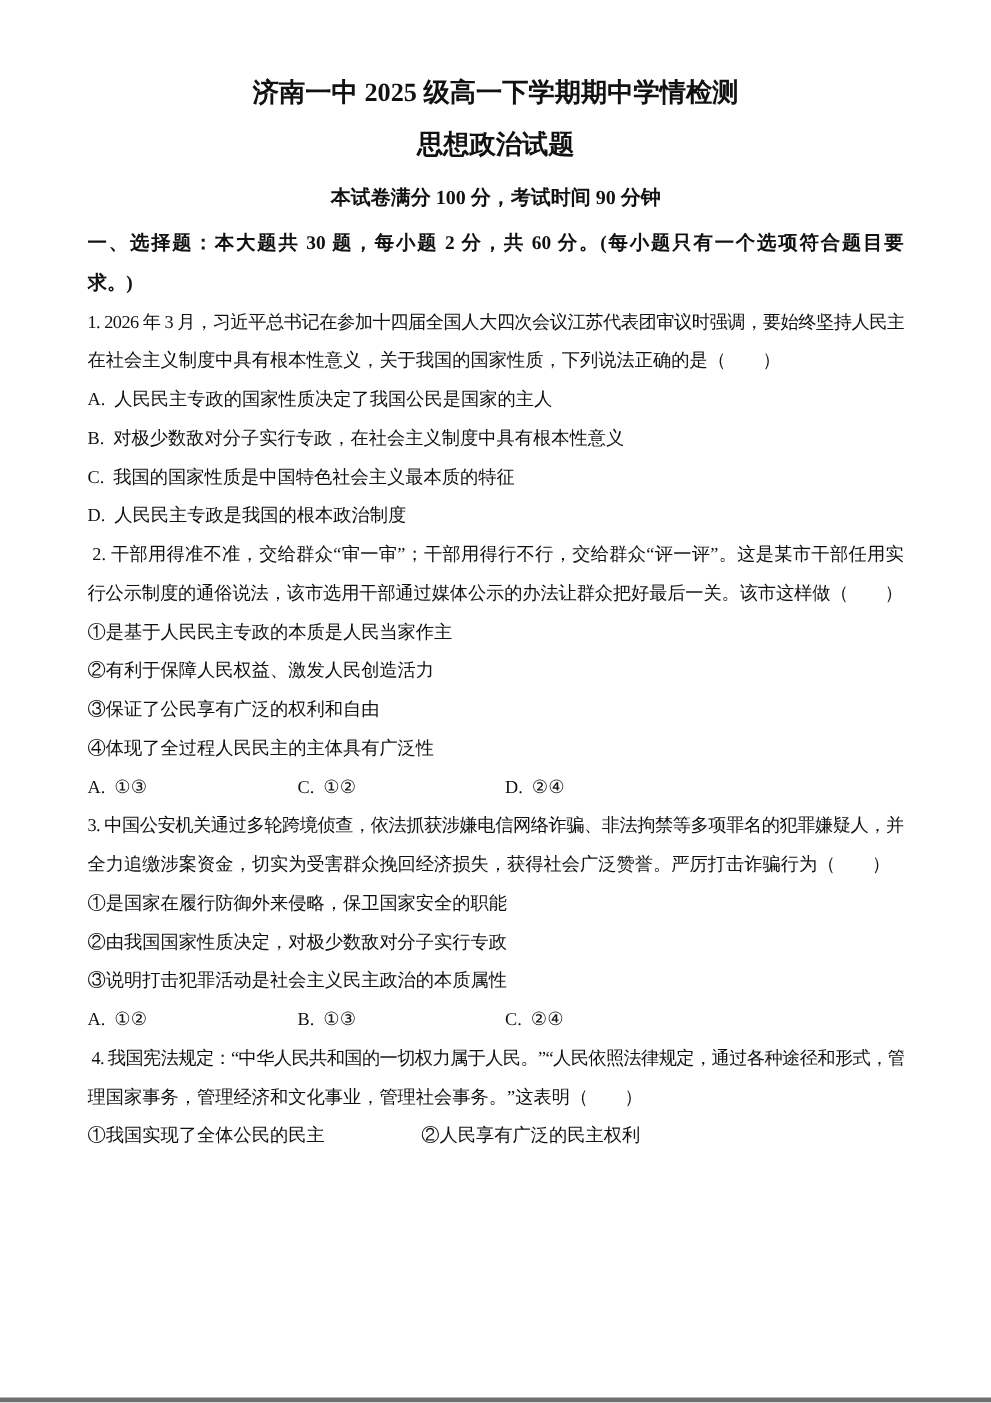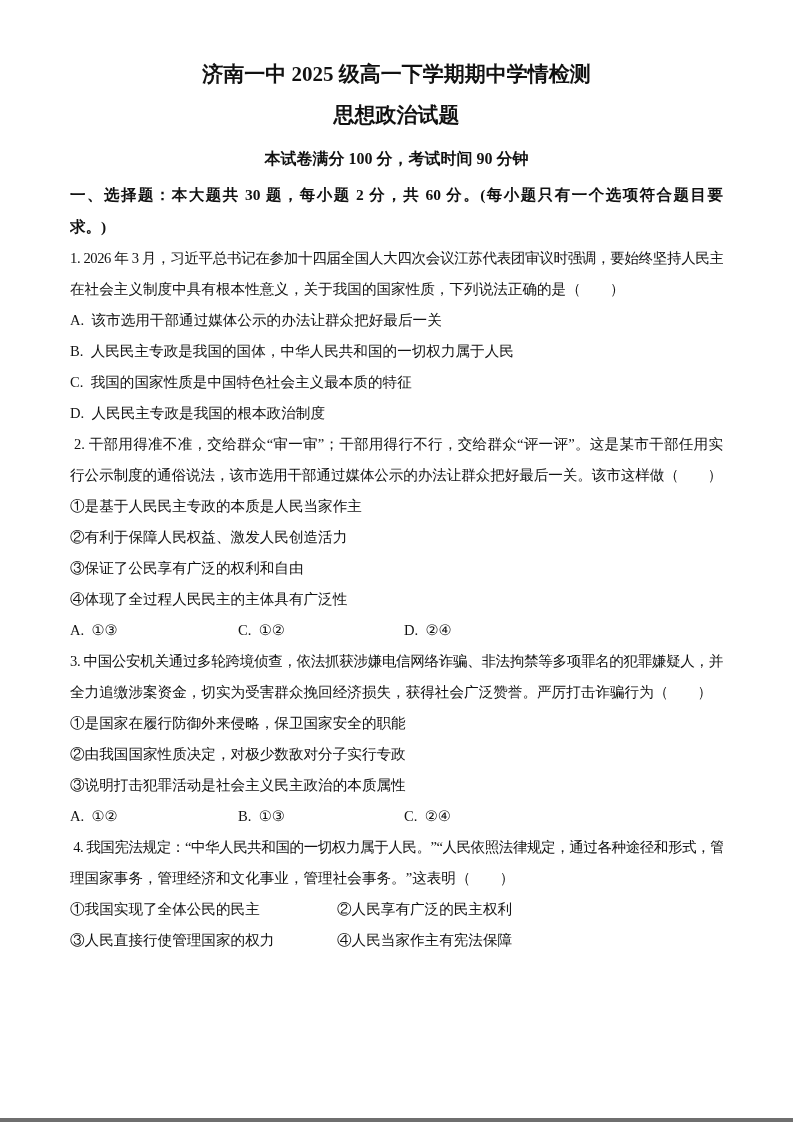--- a/index.html
+++ b/index.html
@@ -80,22 +80,22 @@
   <div class="title">思想政治试题</div>
   <div class="exam-info">本试卷满分 100 分，考试时间 90 分钟</div>
   <div class="section-heading">
     <div class="jline fit">一、选择题：本大题共 30 题，每小题 2 分，共 60 分。(每小题只有一个选项符合题目要</div>
     <div class="lline fit">求。)</div>
   </div>
   <main class="questions">
       <div class="question">
         <div class="jline fit" style="letter-spacing: -0.4px;">1. 2026 年 3 月，习近平总书记在参加十四届全国人大四次会议江苏代表团审议时强调，要始终坚持人民主</div>
         <div class="lline fit">在社会主义制度中具有根本性意义，关于我国的国家性质，下列说法正确的是（　　）</div>
-        <div class="lline fit">A. 该市选用干部通过媒体公示的办法让群众把好最后一关</div>
-        <div class="lline fit">B. 人民民主专政是我国的国体，中华人民共和国的一切权力属于人民</div>
+        <div class="lline fit">A. 人民民主专政的国家性质决定了我国公民是国家的主人</div>
+        <div class="lline fit">B. 对极少数敌对分子实行专政，在社会主义制度中具有根本性意义</div>
         <div class="lline fit">C. 我国的国家性质是中国特色社会主义最本质的特征</div>
         <div class="lline fit">D. 人民民主专政是我国的根本政治制度</div>
       </div>
       <div class="question">
         <div class="jline fit">&nbsp;2. 干部用得准不准，交给群众“审一审”；干部用得行不行，交给群众“评一评”。这是某市干部任用实</div>
         <div class="lline fit" style="letter-spacing: -0.1px;">行公示制度的通俗说法，该市选用干部通过媒体公示的办法让群众把好最后一关。该市这样做（　　）</div>
         <div class="lline fit">①是基于人民民主专政的本质是人民当家作主</div>
         <div class="lline fit">②有利于保障人民权益、激发人民创造活力</div>
         <div class="lline fit">③保证了公民享有广泛的权利和自由</div>
         <div class="lline fit">④体现了全过程人民民主的主体具有广泛性</div>
@@ -117,21 +117,17 @@
           <div>C. ②④</div>
         </div>
       </div>
       <div class="question">
         <div class="jline fit" style="letter-spacing: -0.5px;">&nbsp;4. 我国宪法规定：“中华人民共和国的一切权力属于人民。”“人民依照法律规定，通过各种途径和形式，管</div>
         <div class="lline fit">理国家事务，管理经济和文化事业，管理社会事务。”这表明（　　）</div>
         <div class="pair-row">
           <div>①我国实现了全体公民的民主</div>
           <div>②人民享有广泛的民主权利</div>
         </div>
-        <div class="pair-row">
-          <div>③人民直接行使管理国家的权力</div>
-          <div>④人民当家作主有宪法保障</div>
-        </div>
       </div>
     </main>
 </div>
 
 <div class="bottom-bar"></div>
 
 </body></html>

